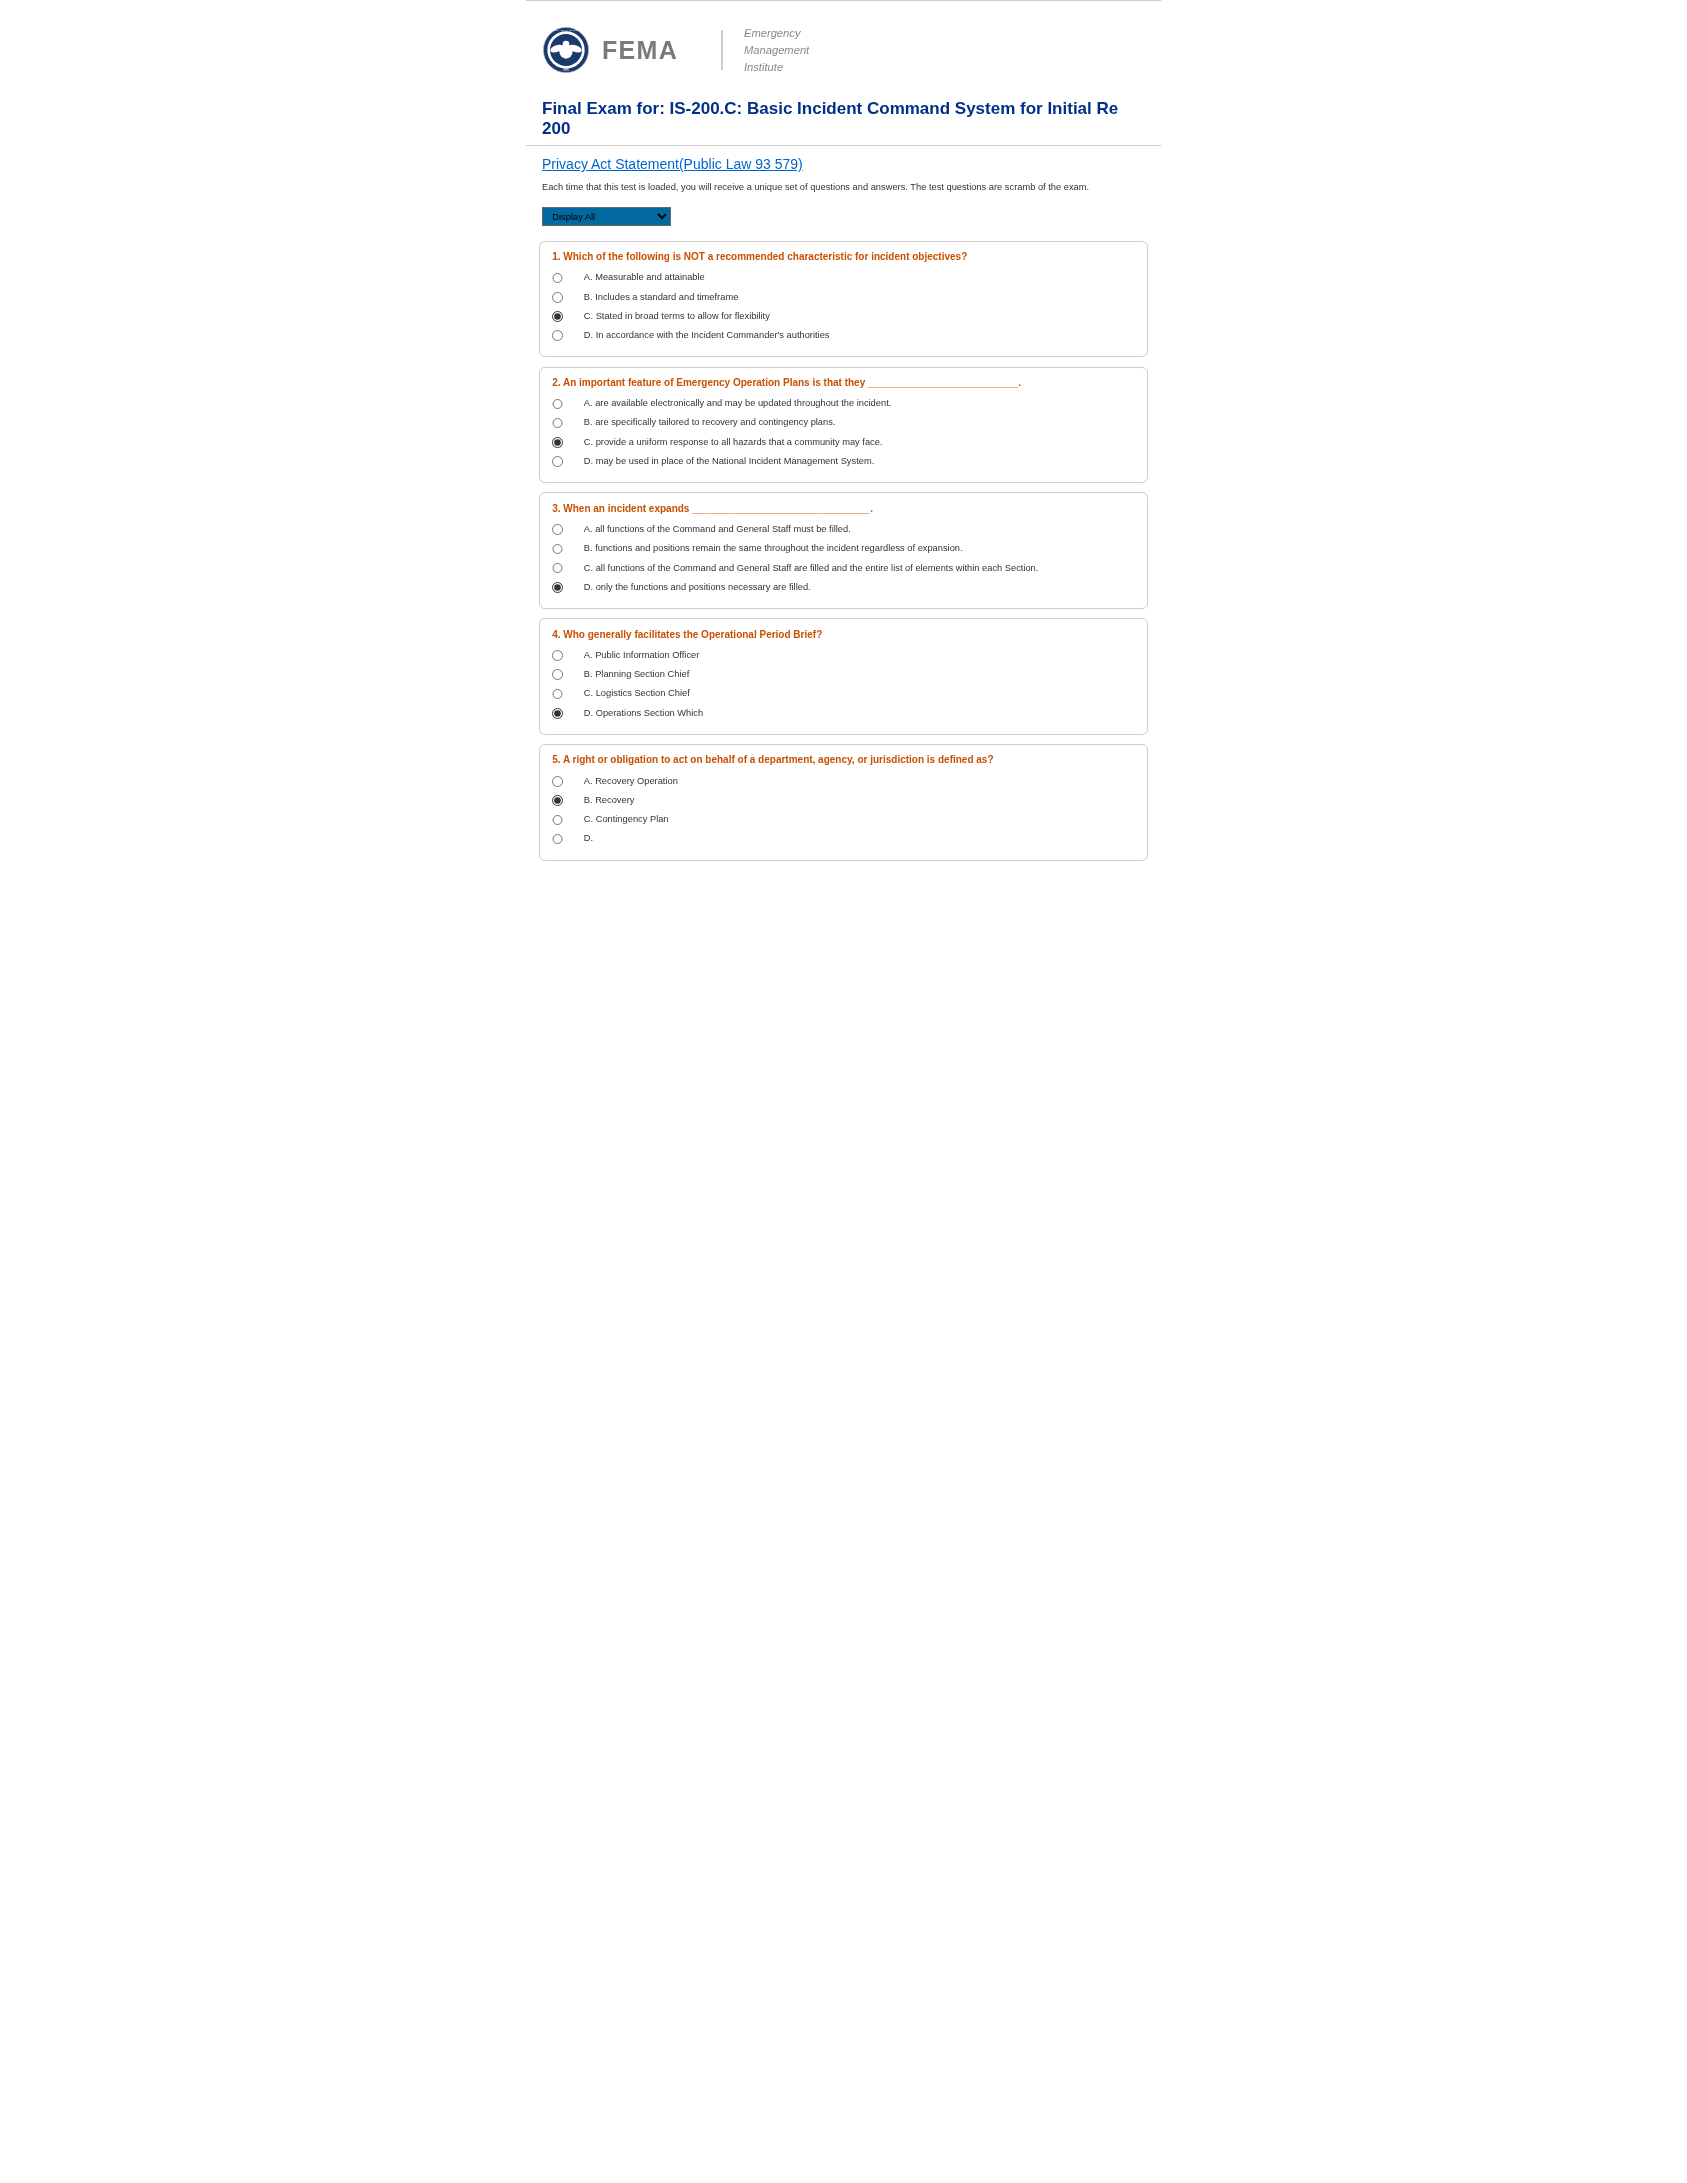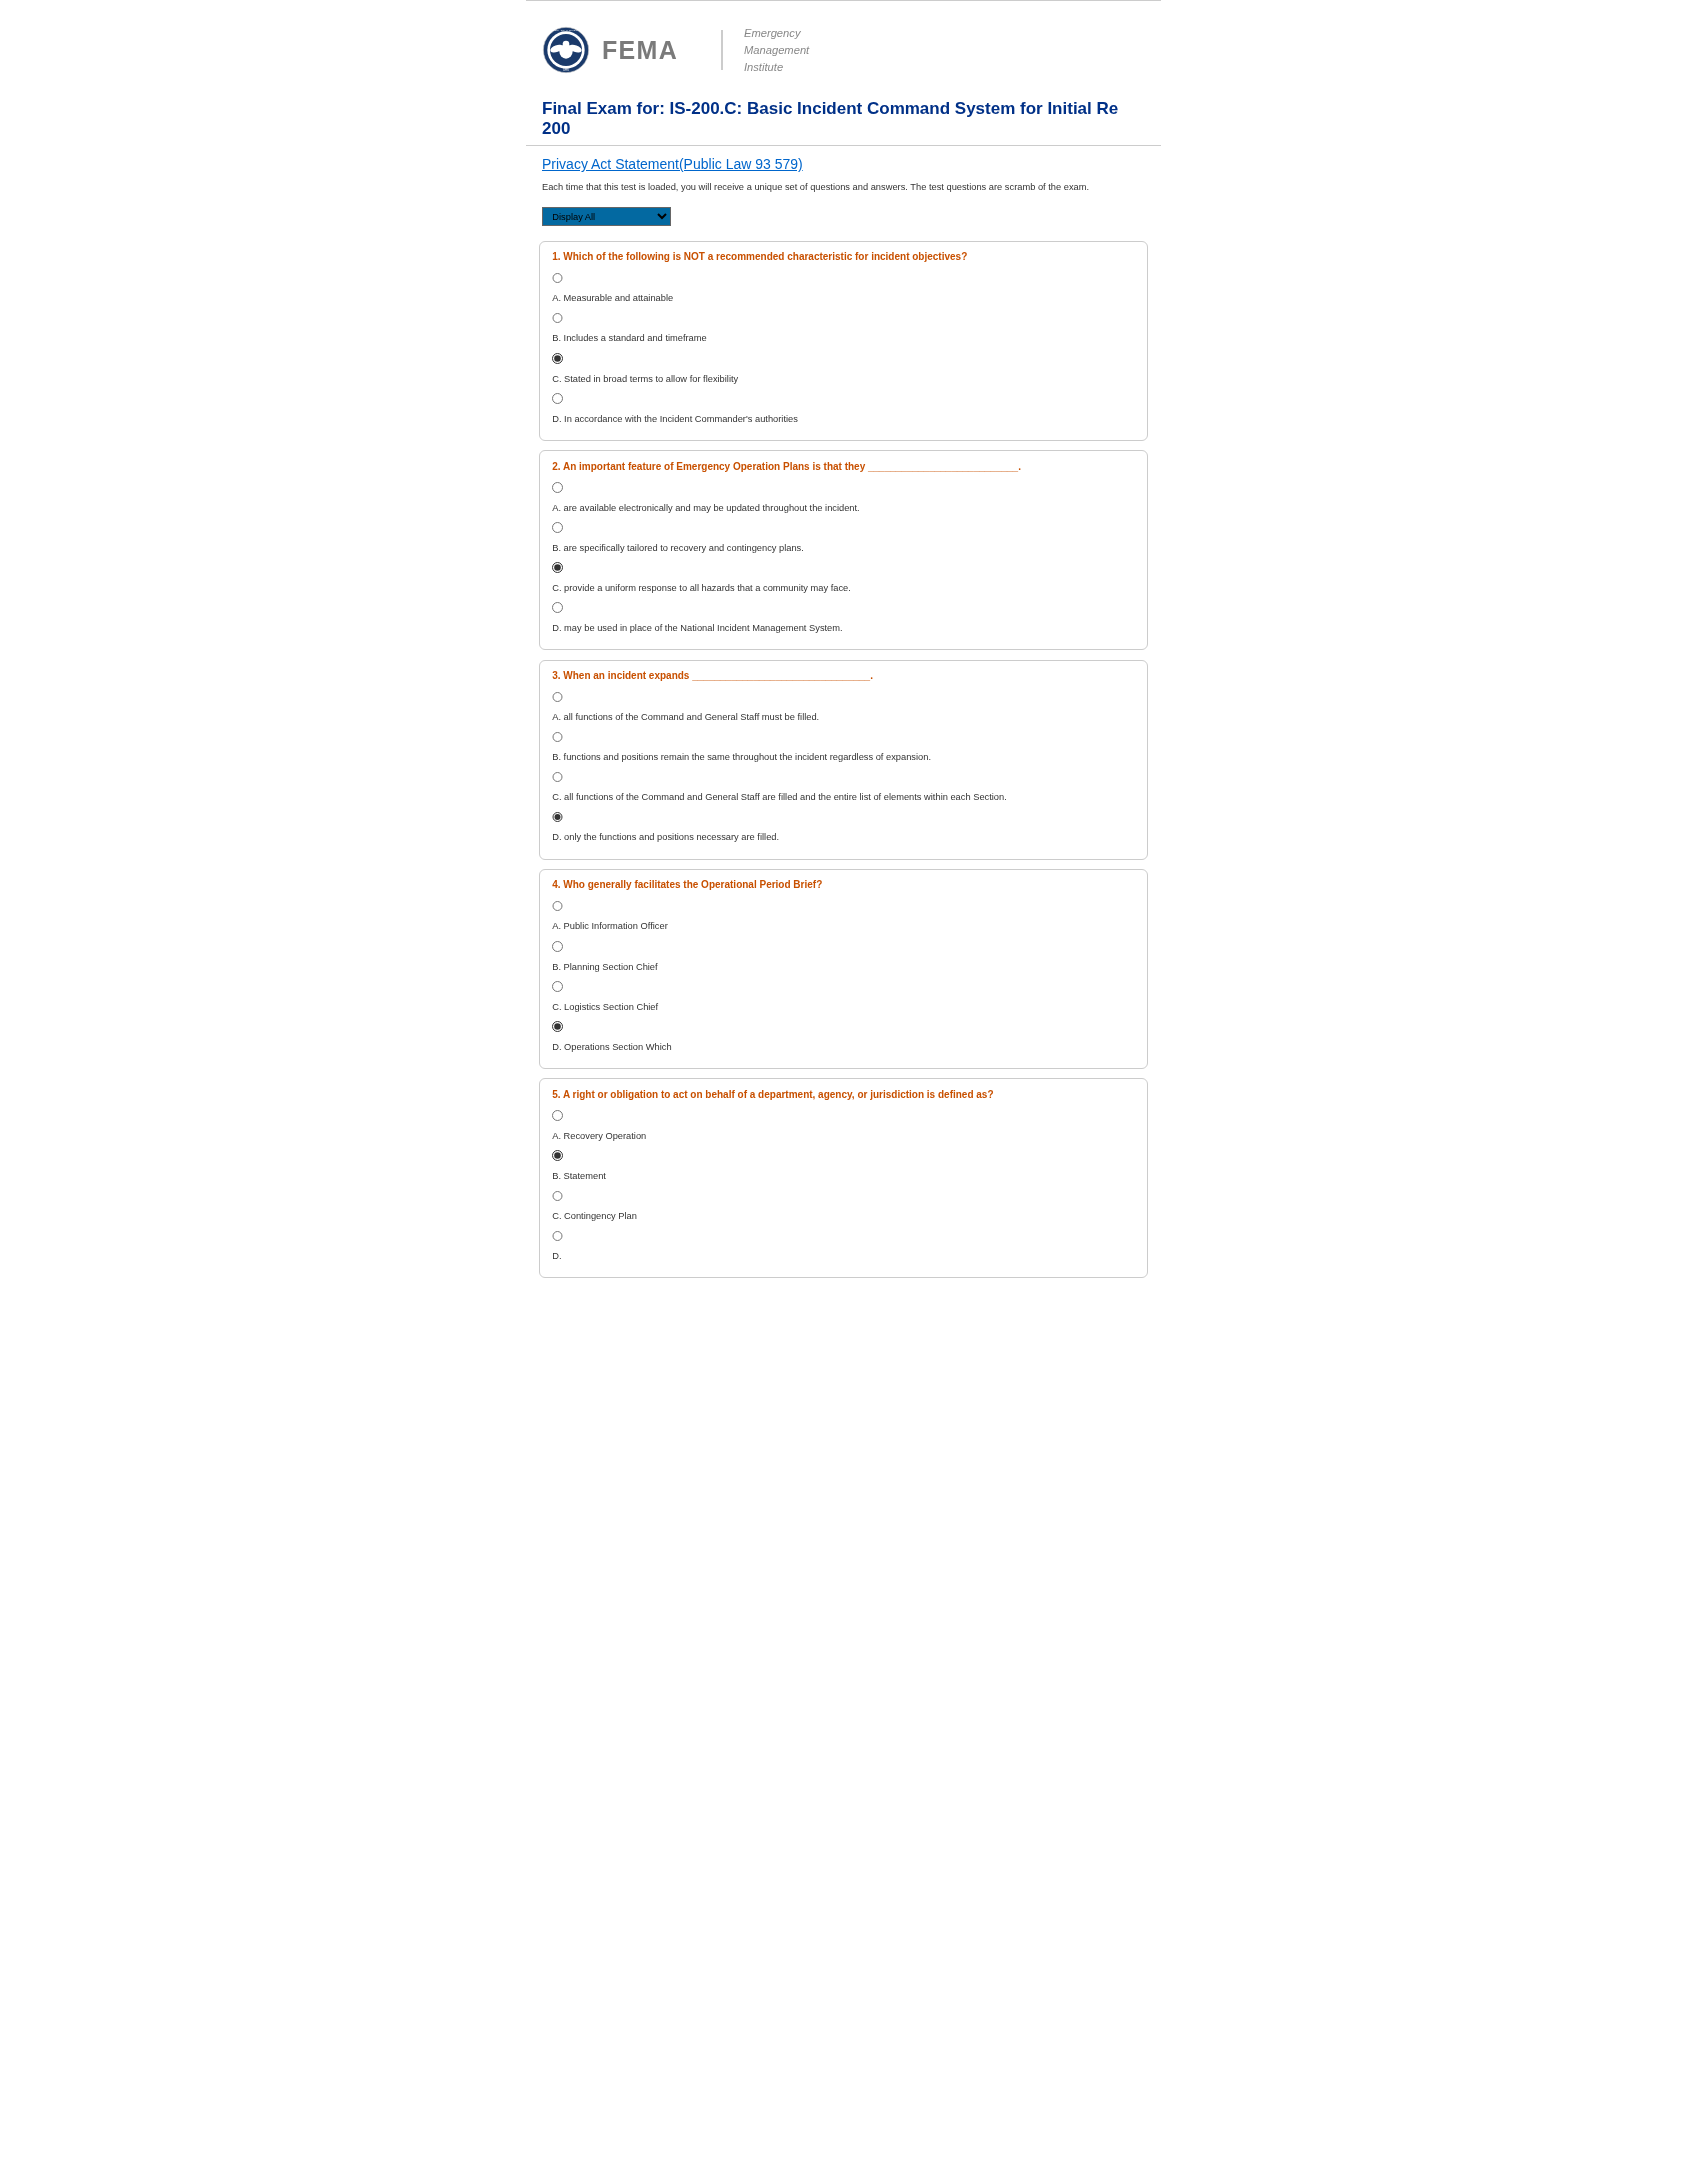--- a/index.html
+++ b/index.html
@@ -82,25 +82,24 @@
     }
     .question-title {
       font-size: 10px;
       font-weight: bold;
       color: #c85000;
       margin-bottom: 9.3px;
     }
     .answer-option {
       display: flex;
       align-items: flex-start;
-      gap: 9px;
+      gap: 21px;
       margin-bottom: 5.3px;
       font-size: 9.3px;
       color: #333;
-      flex-direction: column;
     }
     .answer-option input[type="radio"] {
       margin-top: 1.3px;
       flex-shrink: 0;
       width: 10.6px;
       height: 10.6px;
       accent-color: #333;
     }
     .answer-option label {
       line-height: 1.5;
@@ -238,21 +237,21 @@
       </div>
     </div>
     <div class="question-block">
       <div class="question-title">5. A right or obligation to act on behalf of a department, agency, or jurisdiction is defined as?</div>
       <div class="answer-option">
         <input type="radio" name="q5" style="">
         <label>A. Recovery Operation</label>
       </div>
       <div class="answer-option">
         <input type="radio" name="q5" checked="" style="">
-        <label>B. Statement</label>
+        <label>B. Recovery</label>
       </div>
       <div class="answer-option">
         <input type="radio" name="q5" style="">
         <label>C. Contingency Plan</label>
       </div>
       <div class="answer-option">
         <input type="radio" name="q5" style="">
         <label>D.</label>
       </div>
     </div>

